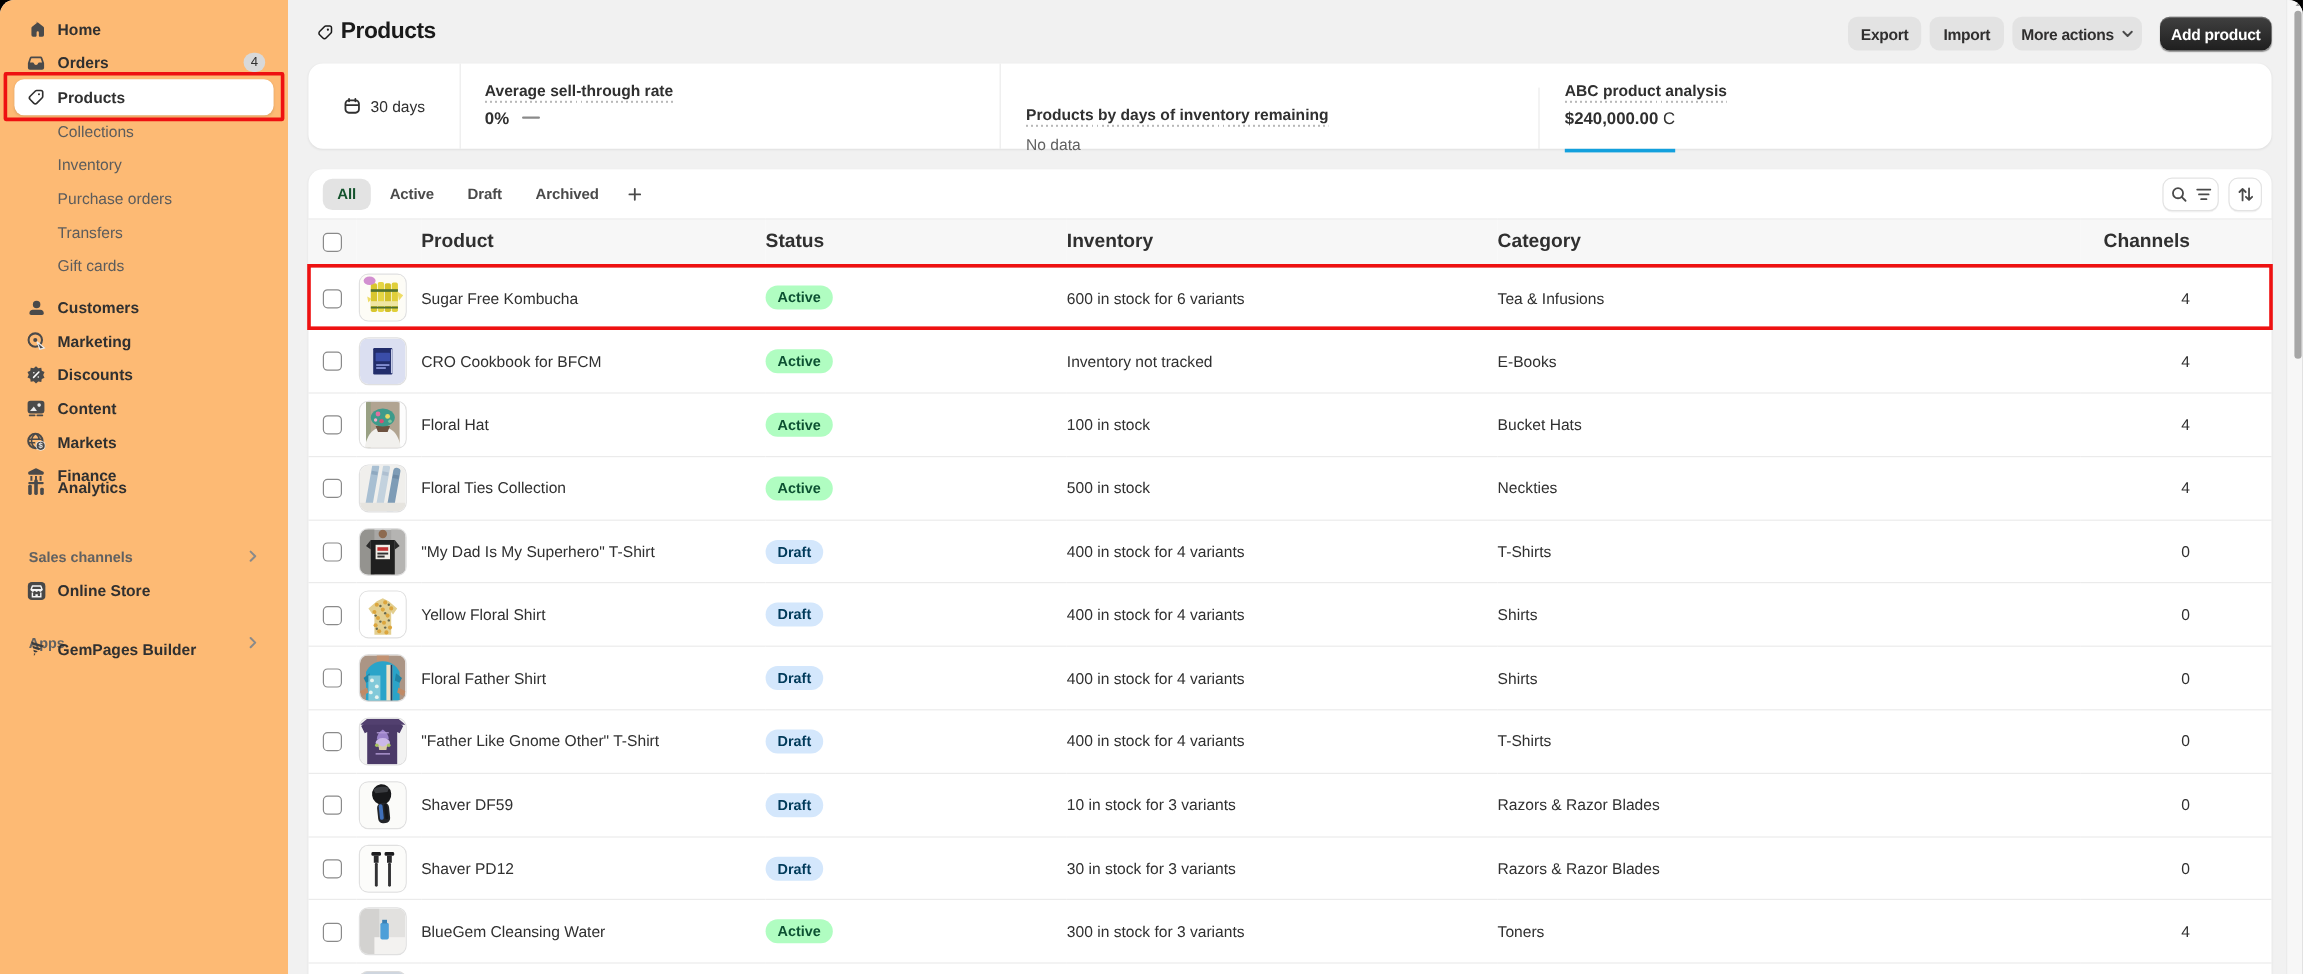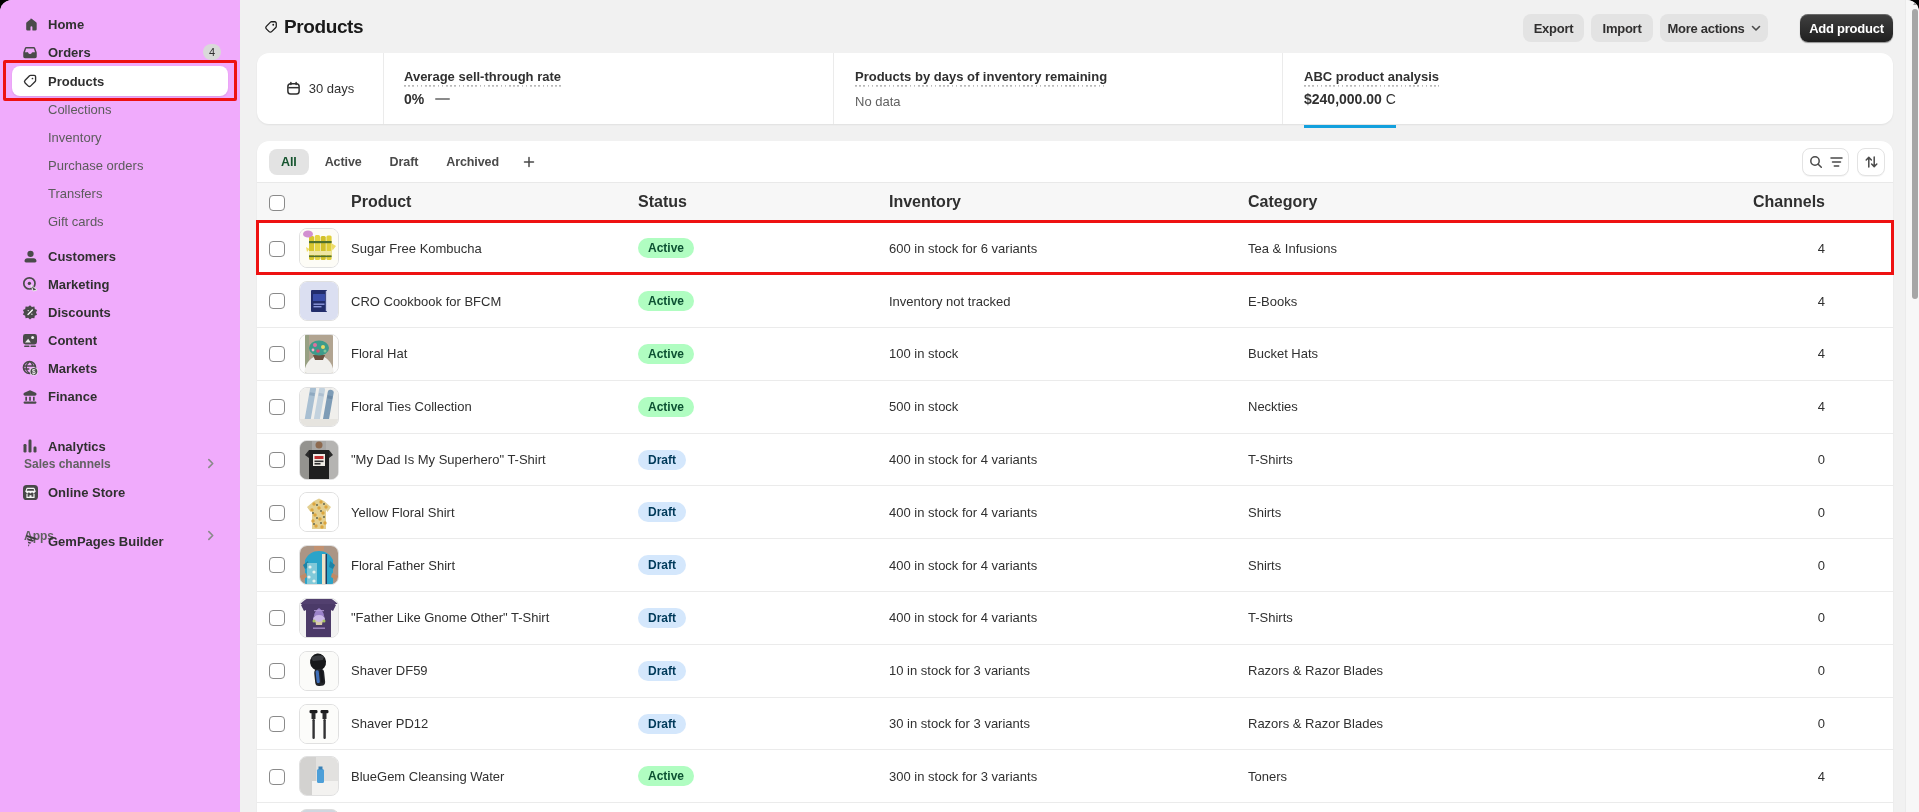--- a/index.html
+++ b/index.html
@@ -1,38 +1,38 @@
 <!DOCTYPE html>
 <html><head>
 <meta charset="utf-8">
 <style>
 * { margin:0; padding:0; box-sizing:border-box; }
 html,body { width:1919px; height:812px; overflow:hidden; background:#000; font-family:"Liberation Sans", sans-serif; }
 #frame { position:absolute; left:0; top:0; width:1919px; height:812px; background:#ebebeb; border-radius:12px 12px 0 0; overflow:hidden; }
 
-#sidebar { position:absolute; left:0; top:0; width:240px; height:812px; background:#f0abfc; }
+#sidebar { position:absolute; left:0; top:0; width:240px; height:812px; background:#fdba74; }
 .nav-item { position:absolute; left:12px; width:216px; height:28px; border-radius:8px; display:flex; align-items:center; color:#303030; font-size:13px; font-weight:600; }
 .nav-item .ic { width:16px; height:16px; margin-left:10px; margin-right:10px; flex:none; display:flex; align-items:center; justify-content:center; }
 .nav-sub { position:absolute; left:12px; width:216px; height:28px; display:flex; align-items:center; padding-left:36px; color:#5c5c5c; font-size:13px; font-weight:400; }
 .nav-head { position:absolute; left:12px; width:216px; height:28px; display:flex; align-items:center; padding-left:12px; color:#616161; font-size:12px; font-weight:600; }
 .chev { position:absolute; right:12px; top:8px; }
 .badge-count { position:absolute; right:7px; top:50%; transform:translateY(-50%); background:#d9d9d9; border-radius:8px; font-size:11px; font-weight:500; color:#303030; padding:2px 6px; }
 .selected { background:#ffffff; box-shadow:0 1px 2px rgba(0,0,0,.1); }
 .red-box { position:absolute; border:3px solid #ee1111; z-index:50; pointer-events:none; }
 
 #main { position:absolute; left:240px; top:0; right:14px; bottom:0; background:#f1f1f1; }
 #pagetitle { position:absolute; left:24px; top:16px; display:flex; align-items:center; gap:6px; font-size:19px; font-weight:700; color:#1a1a1a; letter-spacing:-0.4px; }
 .topbtns { position:absolute; right:12px; top:14px; display:flex; gap:7px; }
 .btn { height:28px; border-radius:8px; background:#e3e3e3; color:#302f2f; font-size:13px; font-weight:600; display:flex; align-items:center; justify-content:center; gap:6px; letter-spacing:-0.25px; }
 .btn-dark { background:linear-gradient(180deg,#404040 0%,#1f1f1f 100%); color:#fff; box-shadow:inset 0 1px 0 rgba(255,255,255,.22), 0 1px 1px rgba(0,0,0,.4); }
 
 #statcard { position:absolute; left:17px; top:53px; width:1636px; height:71px; background:#fff; border-radius:12px; box-shadow:0 1px 2px rgba(0,0,0,.07); display:flex; }
 .stat-c1 { width:127px; border-right:1px solid #ebebeb; display:flex; align-items:center; justify-content:center; gap:8px; font-size:13px; color:#303030; }
 .stat-c2 { width:450px; border-right:1px solid #ebebeb; padding:14px 0 0 20px; }
-.stat-c3 { width:449px; border-right:1px solid #ebebeb; padding:14px 0 0 21px; }
+.stat-c3 { width:449px; border-right:1px solid #ebebeb; padding:14px 0 0 21px;margin-top:20px; }
 .stat-c4 { flex:1; padding:14px 0 0 21px; }
 .stat-t { font-size:13px; font-weight:600; color:#303030; display:inline-block; padding-bottom:3px; background-image:repeating-linear-gradient(90deg,#b8b8b8 0 1.6px,transparent 1.6px 4.2px); background-position:0 100%; background-size:100% 1.7px; background-repeat:no-repeat; }
 .stat-v { margin-top:4px; font-size:14px; font-weight:700; color:#303030; display:flex; align-items:center; gap:11px; }
 .stat-nd { margin-top:7px; font-size:13px; color:#616161; }
 .dash { display:inline-block; width:15px; height:2.5px; background:#8a8a8a; border-radius:1px; }
 .blue-u { border-bottom:3px solid #13a0dd; padding-bottom:18px; }
 
 #tablecard { position:absolute; left:17px; top:141px; width:1636px; height:700px; background:#fff; border-radius:12px; box-shadow:0 1px 2px rgba(0,0,0,.07); }
 #tabs { position:absolute; left:0; top:0; height:41px; width:100%; display:flex; align-items:center; padding:0 12px; gap:4px; }
 .tab { font-size:12.5px; font-weight:600; color:#4a4a4a; padding:6px 12px; border-radius:8px; letter-spacing:-0.1px; }
@@ -118,21 +118,21 @@
             <circle cx="11.9" cy="11.5" r="4.1" fill="#ebebeb"></circle>
             <circle cx="11.9" cy="11.5" r="3.4" fill="#4a4a4a"></circle>
             <text x="11.9" y="13.7" font-family="Liberation Sans" font-size="6.4" font-weight="bold" fill="#ebebeb" text-anchor="middle">$</text>
           </svg>
         </span>Markets</div>
     <div class="nav-item" style="top:382px"><span class="ic">
           <svg width="16" height="15" viewBox="0 0 16 16" fill="#4a4a4a">
             <path d="M7.3 1.5a1.6 1.6 0 0 1 1.4 0l5.4 2.6c1.5.7 1 3-.7 3H2.6c-1.7 0-2.2-2.3-.7-3l5.4-2.6ZM2.2 13.4h11.6c.6 0 1.1.5 1.1 1.1 0 .6-.5 1.1-1.1 1.1H2.2a1.1 1.1 0 0 1 0-2.2ZM3 8.2h1.8v4.2H3V8.2Zm4.1 0h1.8v4.2H7.1V8.2Zm4.1 0H13v4.2h-1.8V8.2Z"></path>
           </svg>
         </span>Finance</div>
-    <div class="nav-item" style="top:432px"><span class="ic">
+    <div class="nav-item" style="top:392px"><span class="ic">
           <svg width="14" height="14" viewBox="0 0 14 14" fill="#4a4a4a">
             <rect x="0.5" y="5" width="3" height="8.5" rx="1.2"></rect>
             <rect x="5.5" y="0.5" width="3" height="13" rx="1.2"></rect>
             <rect x="10.5" y="7.5" width="3" height="6" rx="1.2"></rect>
           </svg>
         </span>Analytics</div>
     <div class="nav-head" style="top:450px">Sales channels<svg class="chev" width="11" height="11" viewBox="0 0 10 10" fill="none">
           <path d="M3.5 1.5 7 5 3.5 8.5" stroke="#8a8a8a" stroke-width="1.5" stroke-linecap="round" stroke-linejoin="round"></path>
         </svg></div>
     <div class="nav-item" style="top:478px"><span class="ic">
@@ -163,21 +163,21 @@
           <circle cx="13.2" cy="6.8" r="1.3" fill="#1a1a1a"></circle>
         </svg>
         <span>Products</span>
       </div>
     <div class="topbtns">
       <div class="btn" style="width:61px">Export</div>
       <div class="btn" style="width:62px">Import</div>
       <div class="btn" style="width:108px">More actions <svg width="10" height="10" viewBox="0 0 10 10" fill="none">
             <path d="M1.5 3.5 5 7l3.5-3.5" stroke="#4a4a4a" stroke-width="1.6" stroke-linecap="round" stroke-linejoin="round"></path>
           </svg></div>
-      <div class="btn btn-dark" style="width:93px; margin-left:25px">Add product</div>
+      <div class="btn btn-dark" style="width:93px; margin-left:8px">Add product</div>
     </div>
     <div id="statcard">
       <div class="stat-c1">
           <svg width="15" height="15" viewBox="0 0 16 16" fill="none">
             <rect x="2" y="2.8" width="12" height="11" rx="3" stroke="#303030" stroke-width="1.6"></rect>
             <path d="M2.4 7.1h11.4" stroke="#303030" stroke-width="1.6"></path>
             <path d="M5.2 1.6v2M10.8 1.6v2" stroke="#303030" stroke-width="1.6" stroke-linecap="round"></path>
           </svg>
           <span>30 days</span>
         </div>

